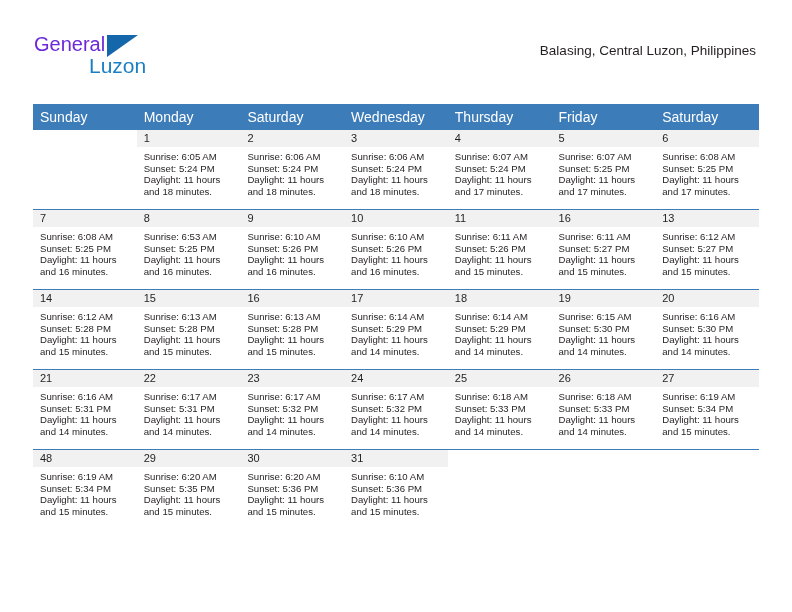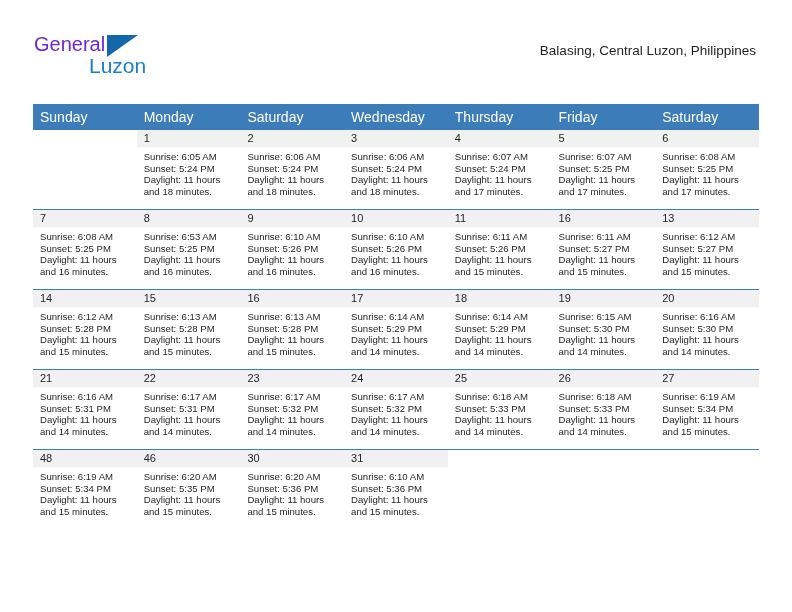--- a/index.html
+++ b/index.html
@@ -515,21 +515,21 @@
             <div class="cell-info">
               <div>Sunrise: 6:19 AM</div>
               <div>Sunset: 5:34 PM</div>
               <div>Daylight: 11 hours</div>
               <div>and 15 minutes.</div>
             </div>
           </div>
         </td>
         <td>
           <div class="cell filled">
-            <div class="daynum-band">46</div>
+            <div class="daynum-band">29</div>
             <div class="cell-info">
               <div>Sunrise: 6:20 AM</div>
               <div>Sunset: 5:35 PM</div>
               <div>Daylight: 11 hours</div>
               <div>and 15 minutes.</div>
             </div>
           </div>
         </td>
         <td>
           <div class="cell filled">

